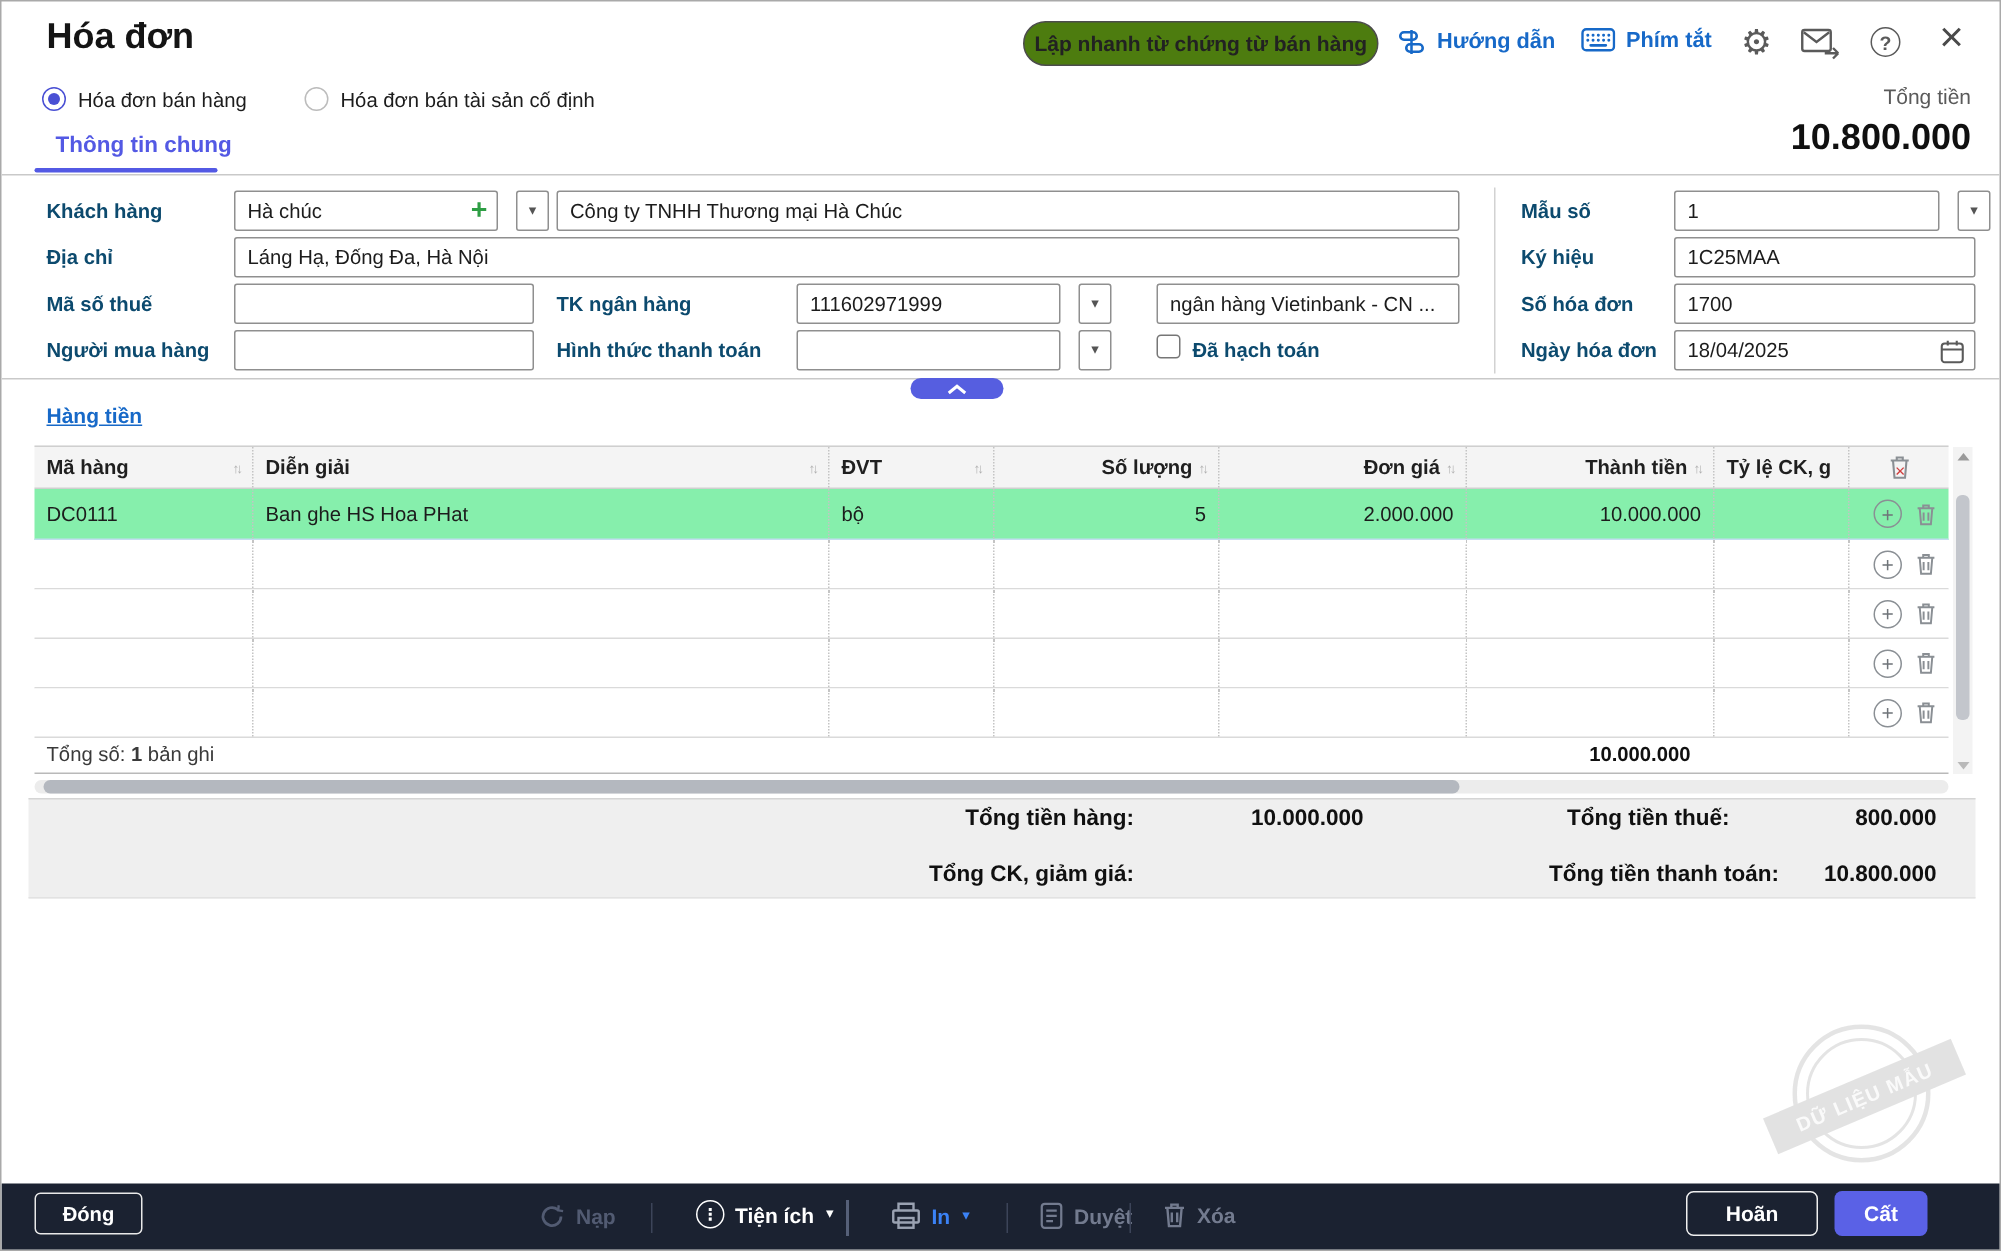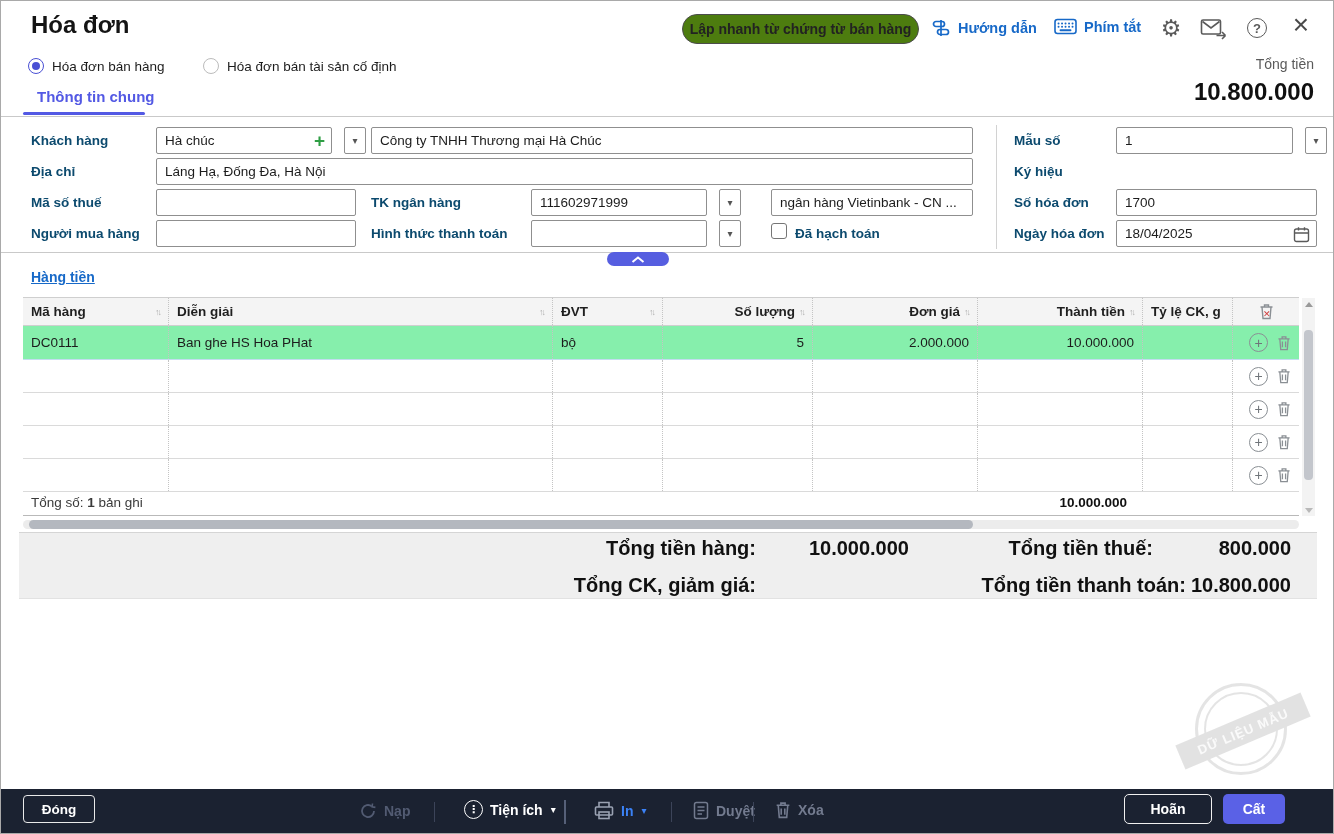--- a/index.html
+++ b/index.html
@@ -74,21 +74,21 @@
   
   .hscroll { left:22px; top:519px; width:1276px; height:9px; background:#ececec; border-radius:5px; }
   .hthumb { position:absolute; left:6px; top:0; width:944px; height:9px; background:#b4b8bf; border-radius:5px; cursor:pointer; }
   .vscroll { left:1301px; top:297px; width:13px; height:218px; background:#f3f3f3; }
   .vthumb { position:absolute; left:2px; top:32px; width:9px; height:150px; background:#c3c6cc; border-radius:4px; cursor:pointer; }
   .tri-up { position:absolute; left:3px; top:4px; width:0; height:0; border-left:4px solid transparent; border-right:4px solid transparent; border-bottom:5px solid #9a9a9a; }
   .tri-down { position:absolute; left:3px; bottom:3px; width:0; height:0; border-left:4px solid transparent; border-right:4px solid transparent; border-top:5px solid #b9b9b9; }
 
   
   .summary { left:18px; top:531px; width:1298px; height:67px; background:#efefef; border-top:1px solid #d5d5d5; border-bottom:1px solid #e2e2e2; }
-  .sum-item { position:absolute; font-size:20px; font-weight:700; color:#101010; text-align:right; white-space:nowrap; }
+  .sum-item { position:absolute; font-size:15px; font-weight:700; color:#101010; text-align:right; white-space:nowrap; }
 
   
   .wm { left:1192px; top:680px; width:100px; height:100px; opacity:.85; }
   .wm-ring-outer { position:absolute; left:2px; top:2px; width:92px; height:92px; border:3px solid #e0e0e0; border-radius:50%; }
   .wm-ring-inner { position:absolute; left:11px; top:11px; width:74px; height:74px; border:2px solid #e0e0e0; border-radius:50%; }
   .wm-band { position:absolute; left:-18px; top:37px; width:136px; height:26px; background:#dedede; transform:rotate(-23deg);
     display:flex; align-items:center; justify-content:center; font-size:13px; font-weight:700; color:#fafafa; letter-spacing:1px; white-space:nowrap; }
 
   
   .footer { left:0; top:788px; width:1334px; height:46px; background:#1b2231; }
@@ -217,20 +217,21 @@
   <div class="abs combo" style="left:1115px; top:126px;">
     <div class="combo-main" style="width:177px;">
       <input value="1" style="">
     </div>
     <div class="combo-arrow">
         <span>▾</span>
       </div>
   </div>
 
   <div class="abs flabel" style="left:1013px; top:163px;">Ký hiệu</div>
+  <input class="abs finput" style="left: 1115px; top: 157px; width: 201px;" value="1C25MAA">
 
   <div class="abs flabel" style="left:1013px; top:194px;">Số hóa đơn</div>
   <input class="abs finput" style="left: 1115px; top: 188px; width: 201px;" value="1700">
 
   <div class="abs flabel" style="left:1013px; top:225px;">Ngày hóa đơn</div>
   <div class="abs combo-main" style="left:1115px; top:219px; width:201px;">
     <input style="padding-right: 26px;" value="18/04/2025">
     <span class="abs" style="right:6px; top:5px; display:flex;">
       <svg width="17" height="17" viewBox="0 0 17 17" fill="none" stroke="#5a5a5a" stroke-width="1.4">
         <rect x="1.5" y="3" width="14" height="12.5" rx="2"></rect>

